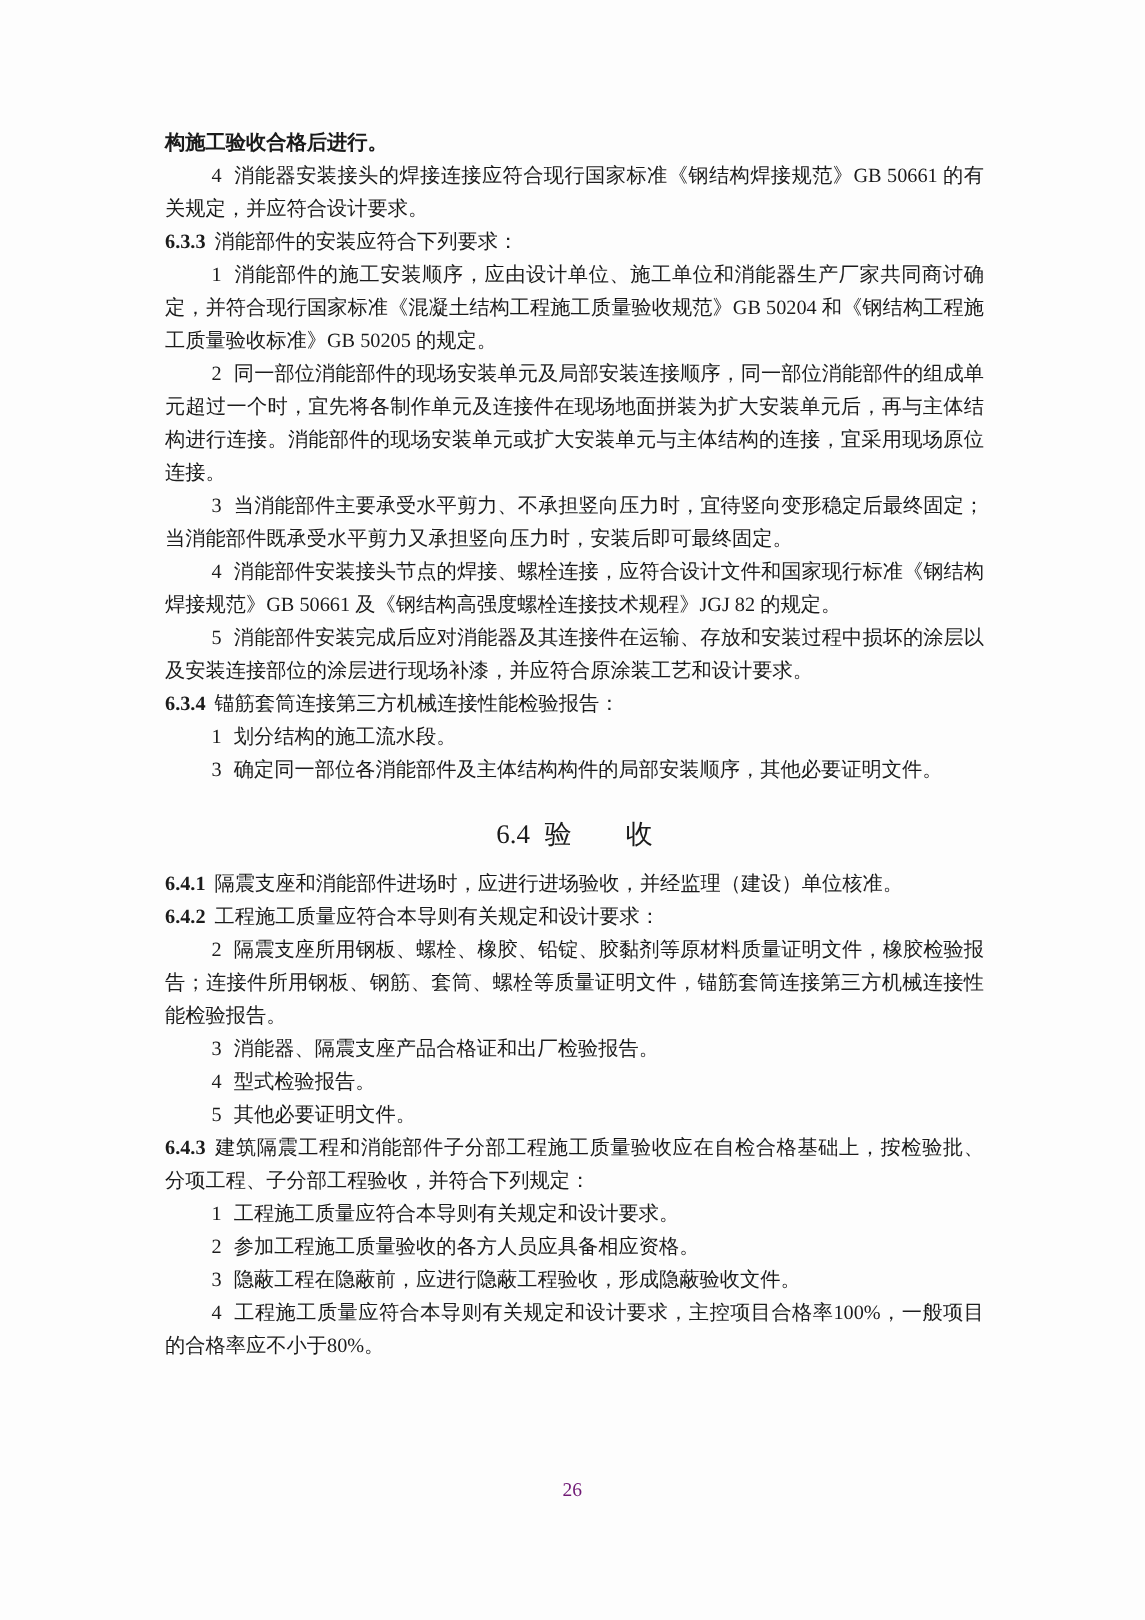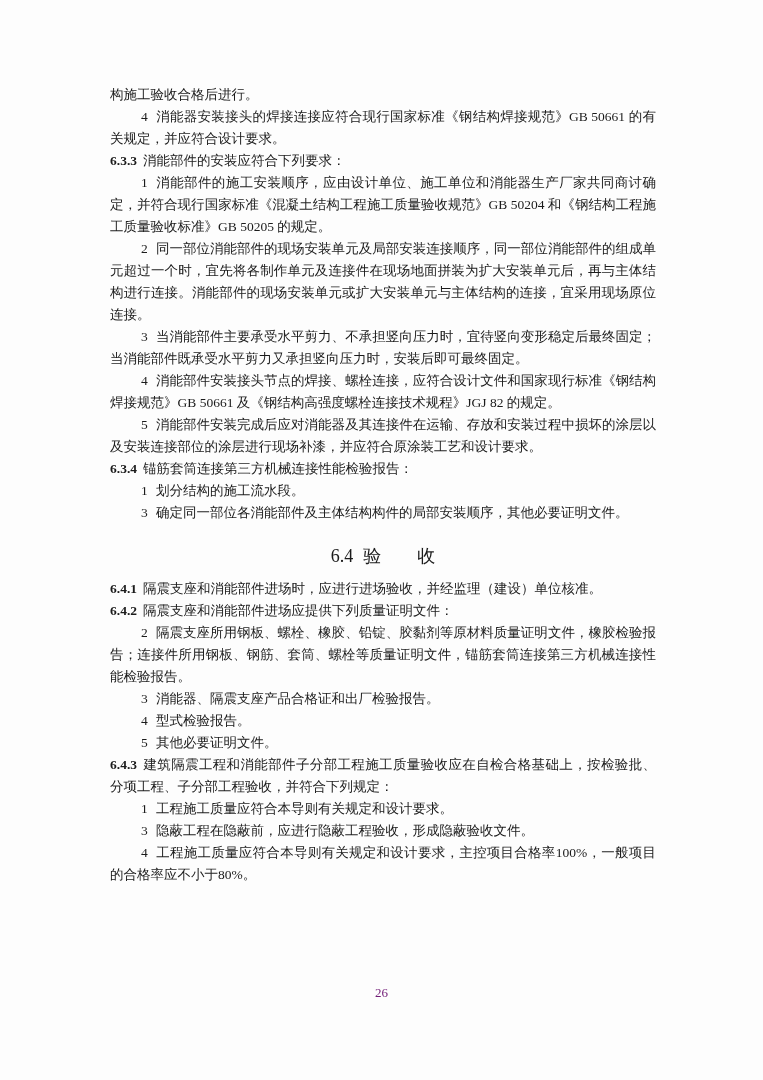--- a/index.html
+++ b/index.html
@@ -24,20 +24,21 @@
   }
   p.para {
     margin: 0;
     font-size: 13.5px;
     line-height: 22px;
     text-align: justify;
     white-space: normal;
   }
   p.continuation {
     text-indent: 0;
+    font-weight: bold;
   }
   p.item {
     text-indent: 2.3em;
   }
   p.item .num {
     margin-right: 0.6em;
   }
   p.clause {
     text-indent: 0;
   }
@@ -77,24 +78,25 @@
       <p class="para item"><span class="num">1</span><span>消能部件的施工安装顺序，应由设计单位、施工单位和消能器生产厂家共同商讨确定，并符合现行国家标准《混凝土结构工程施工质量验收规范》GB 50204 和《钢结构工程施工质量验收标准》GB 50205 的规定。</span></p>
       <p class="para item"><span class="num">2</span><span>同一部位消能部件的现场安装单元及局部安装连接顺序，同一部位消能部件的组成单元超过一个时，宜先将各制作单元及连接件在现场地面拼装为扩大安装单元后，再与主体结构进行连接。消能部件的现场安装单元或扩大安装单元与主体结构的连接，宜采用现场原位连接。</span></p>
       <p class="para item"><span class="num">3</span><span>当消能部件主要承受水平剪力、不承担竖向压力时，宜待竖向变形稳定后最终固定；当消能部件既承受水平剪力又承担竖向压力时，安装后即可最终固定。</span></p>
       <p class="para item"><span class="num">4</span><span>消能部件安装接头节点的焊接、螺栓连接，应符合设计文件和国家现行标准《钢结构焊接规范》GB 50661 及《钢结构高强度螺栓连接技术规程》JGJ 82 的规定。</span></p>
       <p class="para item"><span class="num">5</span><span>消能部件安装完成后应对消能器及其连接件在运输、存放和安装过程中损坏的涂层以及安装连接部位的涂层进行现场补漆，并应符合原涂装工艺和设计要求。</span></p>
       <p class="para clause"><span class="num">6.3.4</span><span>锚筋套筒连接第三方机械连接性能检验报告：</span></p>
       <p class="para item"><span class="num">1</span><span>划分结构的施工流水段。</span></p>
       <p class="para item"><span class="num">3</span><span>确定同一部位各消能部件及主体结构构件的局部安装顺序，其他必要证明文件。</span></p>
       <p class="para heading"><span class="num">6.4</span><span>验　　收</span></p>
       <p class="para clause"><span class="num">6.4.1</span><span>隔震支座和消能部件进场时，应进行进场验收，并经监理（建设）单位核准。</span></p>
-      <p class="para clause"><span class="num">6.4.2</span><span>隔震支座和消能部件进场应提供下列质量证明文件：</span></p>
+      <p class="para clause"><span class="num">6.4.2</span><span>工程施工质量应符合本导则有关规定和设计要求：</span></p>
       <p class="para item"><span class="num">2</span><span>隔震支座所用钢板、螺栓、橡胶、铅锭、胶黏剂等原材料质量证明文件，橡胶检验报告；连接件所用钢板、钢筋、套筒、螺栓等质量证明文件，锚筋套筒连接第三方机械连接性能检验报告。</span></p>
       <p class="para item"><span class="num">3</span><span>消能器、隔震支座产品合格证和出厂检验报告。</span></p>
       <p class="para item"><span class="num">4</span><span>型式检验报告。</span></p>
       <p class="para item"><span class="num">5</span><span>其他必要证明文件。</span></p>
       <p class="para clause"><span class="num">6.4.3</span><span>建筑隔震工程和消能部件子分部工程施工质量验收应在自检合格基础上，按检验批、分项工程、子分部工程验收，并符合下列规定：</span></p>
       <p class="para item"><span class="num">1</span><span>工程施工质量应符合本导则有关规定和设计要求。</span></p>
+      <p class="para item"><span class="num">2</span><span>参加工程施工质量验收的各方人员应具备相应资格。</span></p>
       <p class="para item"><span class="num">3</span><span>隐蔽工程在隐蔽前，应进行隐蔽工程验收，形成隐蔽验收文件。</span></p>
       <p class="para item"><span class="num">4</span><span>工程施工质量应符合本导则有关规定和设计要求，主控项目合格率100%，一般项目的合格率应不小于80%。</span></p>
     </div>
   <div class="page-number">26</div>
 </div>
 
 </body></html>

